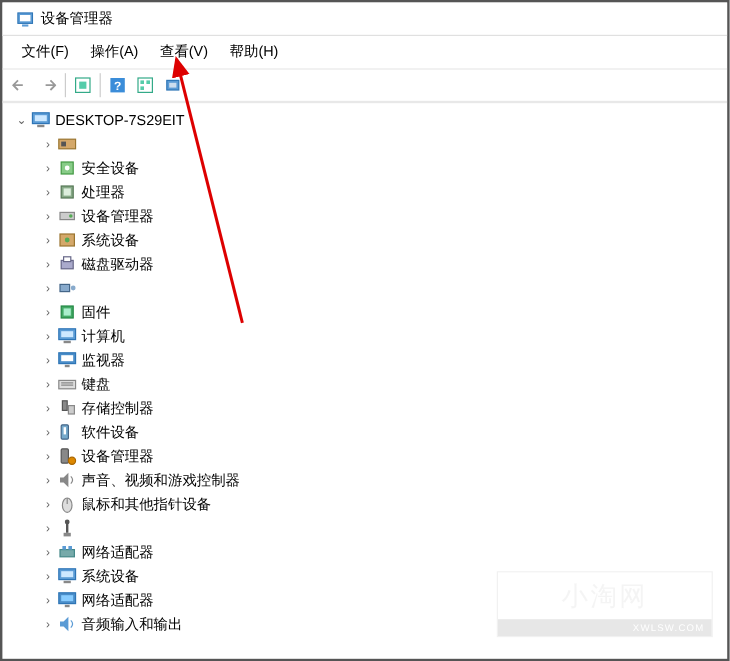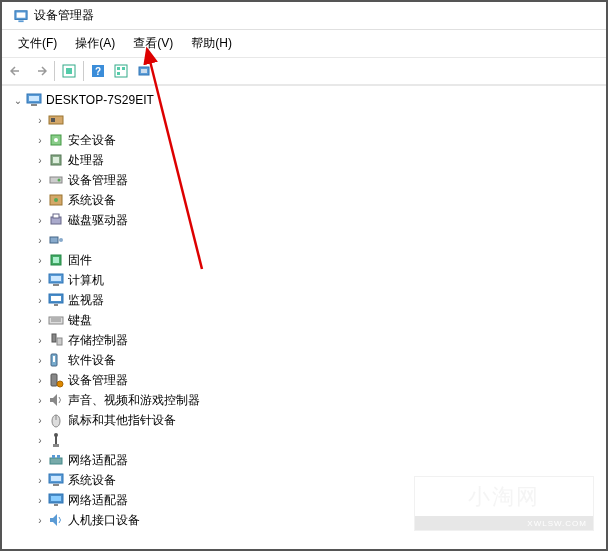--- a/index.html
+++ b/index.html
@@ -304,21 +304,21 @@
           <span>网络适配器</span>
         </div>
         <div class="tree-node">
           <span class="expander">›</span>
           <span class="node-icon">
             <svg viewBox="0 0 16 16">
               <path d="M2 6 L5 6 L9 2 L9 14 L5 10 L2 10 Z" fill="#5b9bd5"></path>
               <path d="M11 5 Q14 8 11 11" stroke="#5b9bd5" fill="none"></path>
             </svg>
           </span>
-          <span>人机接口设备</span>
+          <span>音频输入和输出</span>
         </div>
       </div>
   </div>
 </div>
 
 <svg class="arrow" width="70" height="230">
   <defs>
       <marker id="ah" markerWidth="8" markerHeight="8" refX="6" refY="3" orient="auto">
         <polygon points="0 0, 7 3, 0 6" fill="#d00"></polygon>
       </marker>

